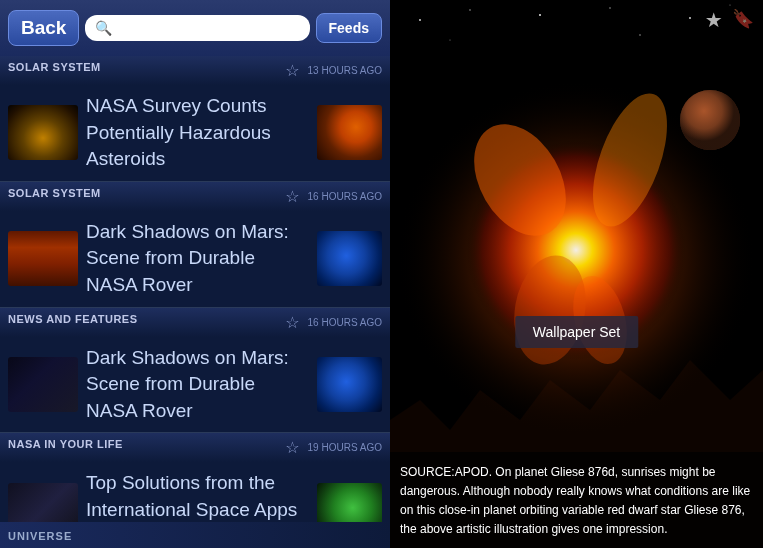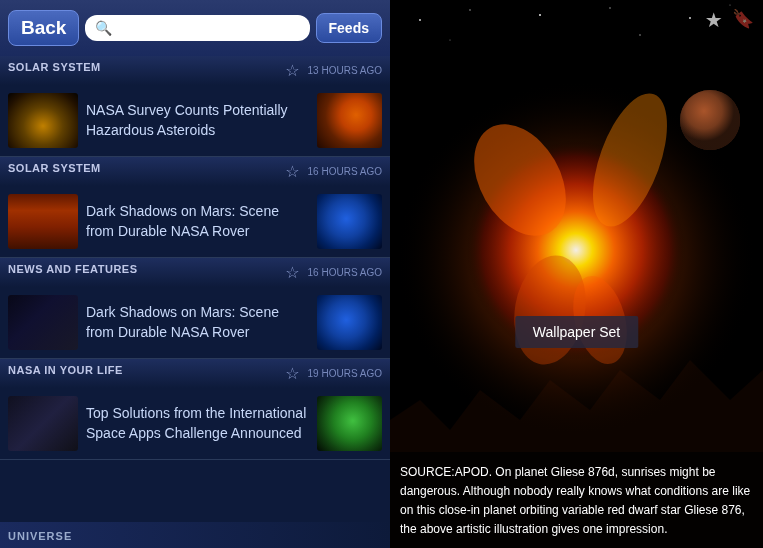--- a/index.html
+++ b/index.html
@@ -137,21 +137,21 @@
       height: 55px;
       flex-shrink: 0;
       border-radius: 3px;
       overflow: hidden;
       position: relative;
     }
 
     .news-text {
       flex: 1;
       color: #c8d8f8;
-      font-size: 14px;
+      font-size: 19px;
       line-height: 1.4;
     }
 
     .news-thumb-right {
       width: 65px;
       height: 55px;
       flex-shrink: 0;
       border-radius: 3px;
       overflow: hidden;
     }

